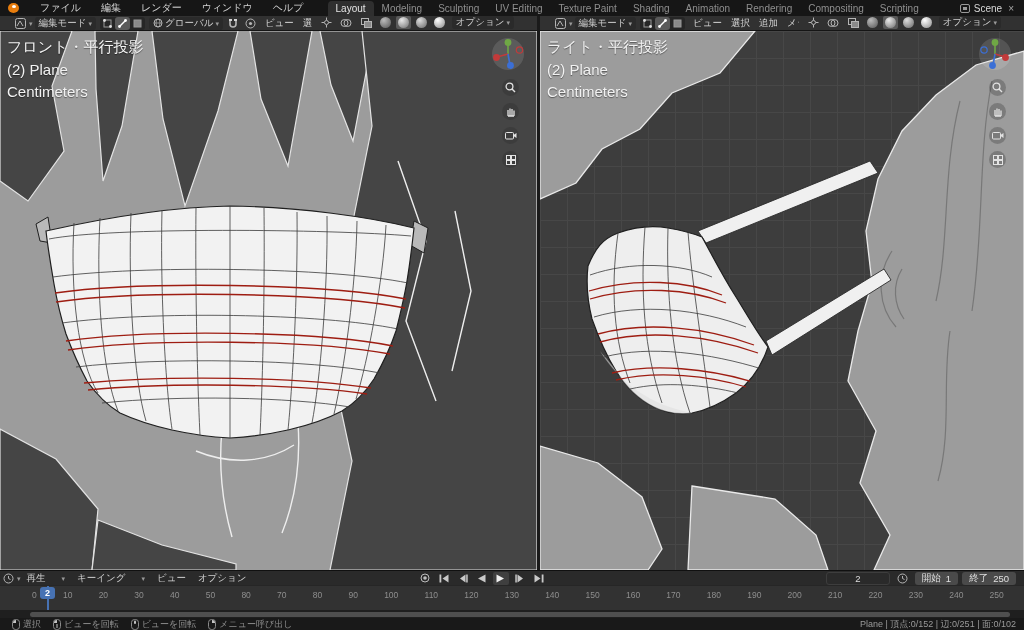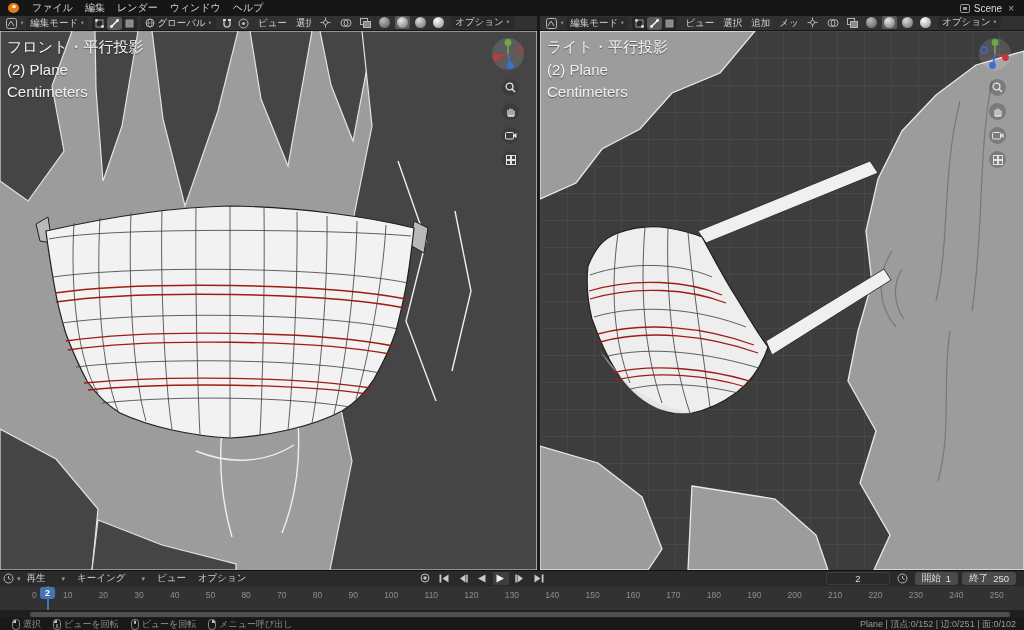--- a/index.html
+++ b/index.html
@@ -2,21 +2,21 @@
 <html><head>
 <meta charset="utf-8">
 <style>
   * { margin:0; padding:0; box-sizing:border-box; }
   html,body { width:1024px; height:630px; overflow:hidden; background:#111;
     font-family:"Liberation Sans","DejaVu Sans",sans-serif; }
   .app { width:1024px; height:630px; display:flex; flex-direction:column; background:#151515; }
 
   
   .topbar { height:16px; background:#161616; display:flex; align-items:center; flex-shrink:0;
-    color:#c9c9c9; font-size:10px; white-space:nowrap; }
+    color:#c9c9c9; font-size:10px; white-space:nowrap;gap:8px; }
   .logo { width:16px; height:12px; margin:0 4px 0 6px; position:relative; }
   .logo .ball { position:absolute; left:2px; top:1px; width:11px; height:10px; border-radius:50%;
     background:#e87d0d; }
   .logo .eye { position:absolute; left:6px; top:3px; width:4px; height:3px; border-radius:50%; background:#fff; }
   .tb-menu { padding:0 6px; color:#d2d2d2; cursor:default; }
   .tabs { display:flex; margin-left:10px; height:16px; align-items:flex-end; }
   .tab { padding:2px 8px 2px; font-size:10px; color:#8f8f8f; border-radius:4px 4px 0 0; }
   .tab.active { background:#2f2f2f; color:#e4e4e4; }
   .tb-right { margin-left:auto; display:flex; align-items:center; gap:4px; padding-right:8px; color:#d8d8d8; }
   .scene-ic { width:10px; height:9px; border:1px solid #9a9a9a; border-radius:2px; position:relative; }
@@ -26,21 +26,21 @@
   
   .main { height:554px; display:flex; flex-shrink:0; }
   .vsep { width:3px; background:#1a1a1a; }
   .viewport { display:flex; flex-direction:column; position:relative; }
   .vp-left { width:537px; }
   .vp-right-pane { width:484px; }
 
   
   .vp-header { height:15px; background:#313131; border-bottom:1px solid #151515; display:flex;
     align-items:center; font-size:9.5px; color:#cfcfcf; position:relative; overflow:hidden;
-    white-space:nowrap; padding-left:3px;font-family:Liberation Mono, monospace; }
+    white-space:nowrap; padding-left:12px; }
   .vp-header > * { flex-shrink:0; }
   .hd-ic { display:inline-flex; align-items:center; justify-content:center; width:15px; height:13px;
     margin:0 1px; }
   .dd { display:inline-flex; align-items:center; gap:2px; background:#2a2a2a; border-radius:3px;
     padding:0 4px; height:13px; margin:0 2px; }
   .caret { font-size:7px; color:#9a9a9a; line-height:1; }
   .selgrp { display:inline-flex; background:#262626; border-radius:3px; margin:0 2px; }
   .selbtn { width:15px; height:13px; display:flex; align-items:center; justify-content:center; }
   .selbtn.active { background:#5a5a5a; border-radius:3px; }
   .vp-menus { display:inline-flex; gap:9px; margin:0 6px; color:#d4d4d4; }
@@ -109,20 +109,32 @@
   <div class="topbar">
     <div class="logo">
       <div class="ball"></div>
       <div class="eye"></div>
     </div>
     <span class="tb-menu">ファイル</span>
     <span class="tb-menu">編集</span>
     <span class="tb-menu">レンダー</span>
     <span class="tb-menu">ウィンドウ</span>
     <span class="tb-menu">ヘルプ</span>
+    <div class="tabs">
+      <span class="tab active">Layout</span>
+      <span class="tab">Modeling</span>
+      <span class="tab">Sculpting</span>
+      <span class="tab">UV Editing</span>
+      <span class="tab">Texture Paint</span>
+      <span class="tab">Shading</span>
+      <span class="tab">Animation</span>
+      <span class="tab">Rendering</span>
+      <span class="tab">Compositing</span>
+      <span class="tab">Scripting</span>
+    </div>
     <div class="tb-right">
       <span class="scene-ic"></span>
       <span>Scene</span>
       <span class="x-btn">×</span>
     </div>
   </div>
 
   <div class="main">
 
     <section class="viewport vp-left">

